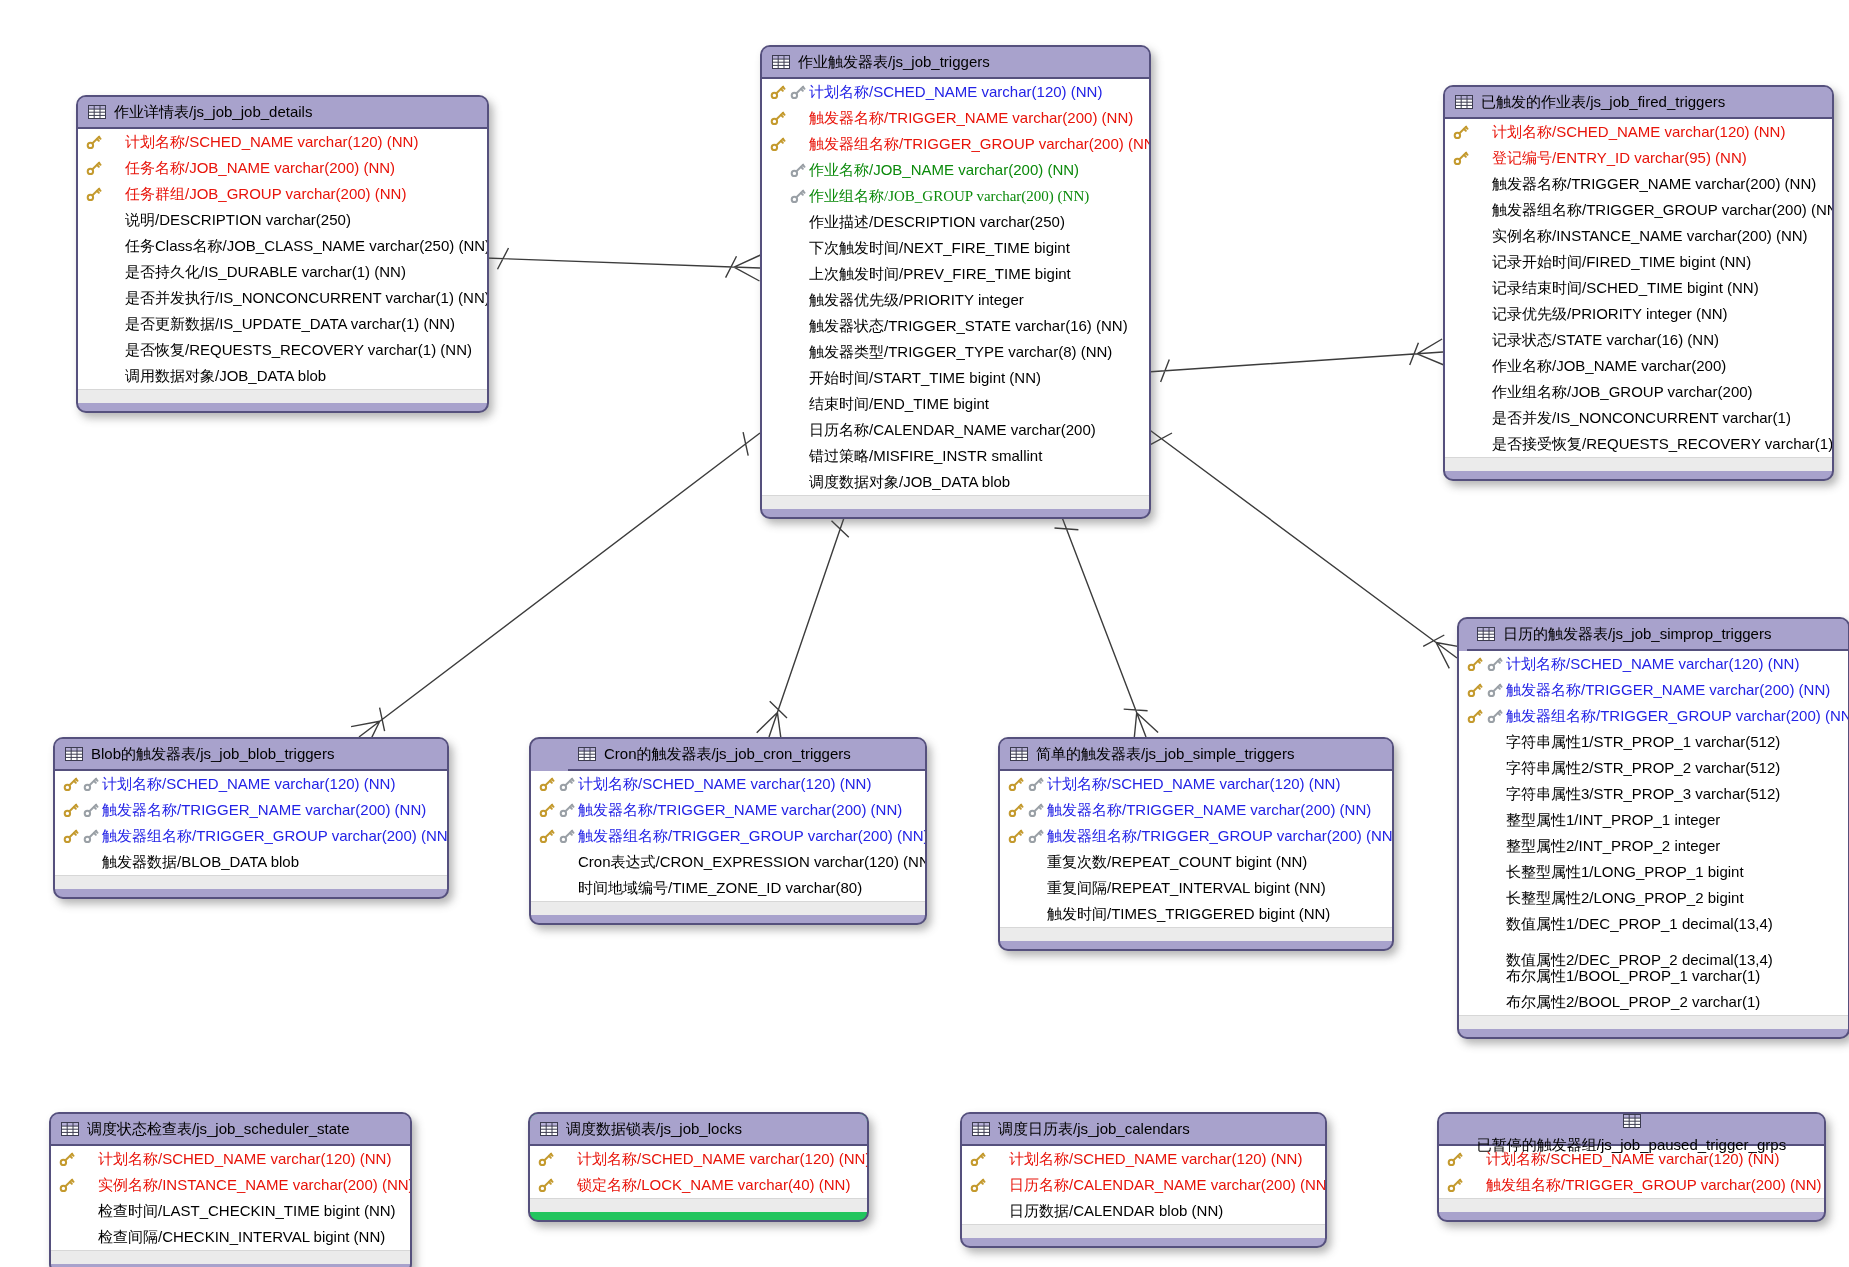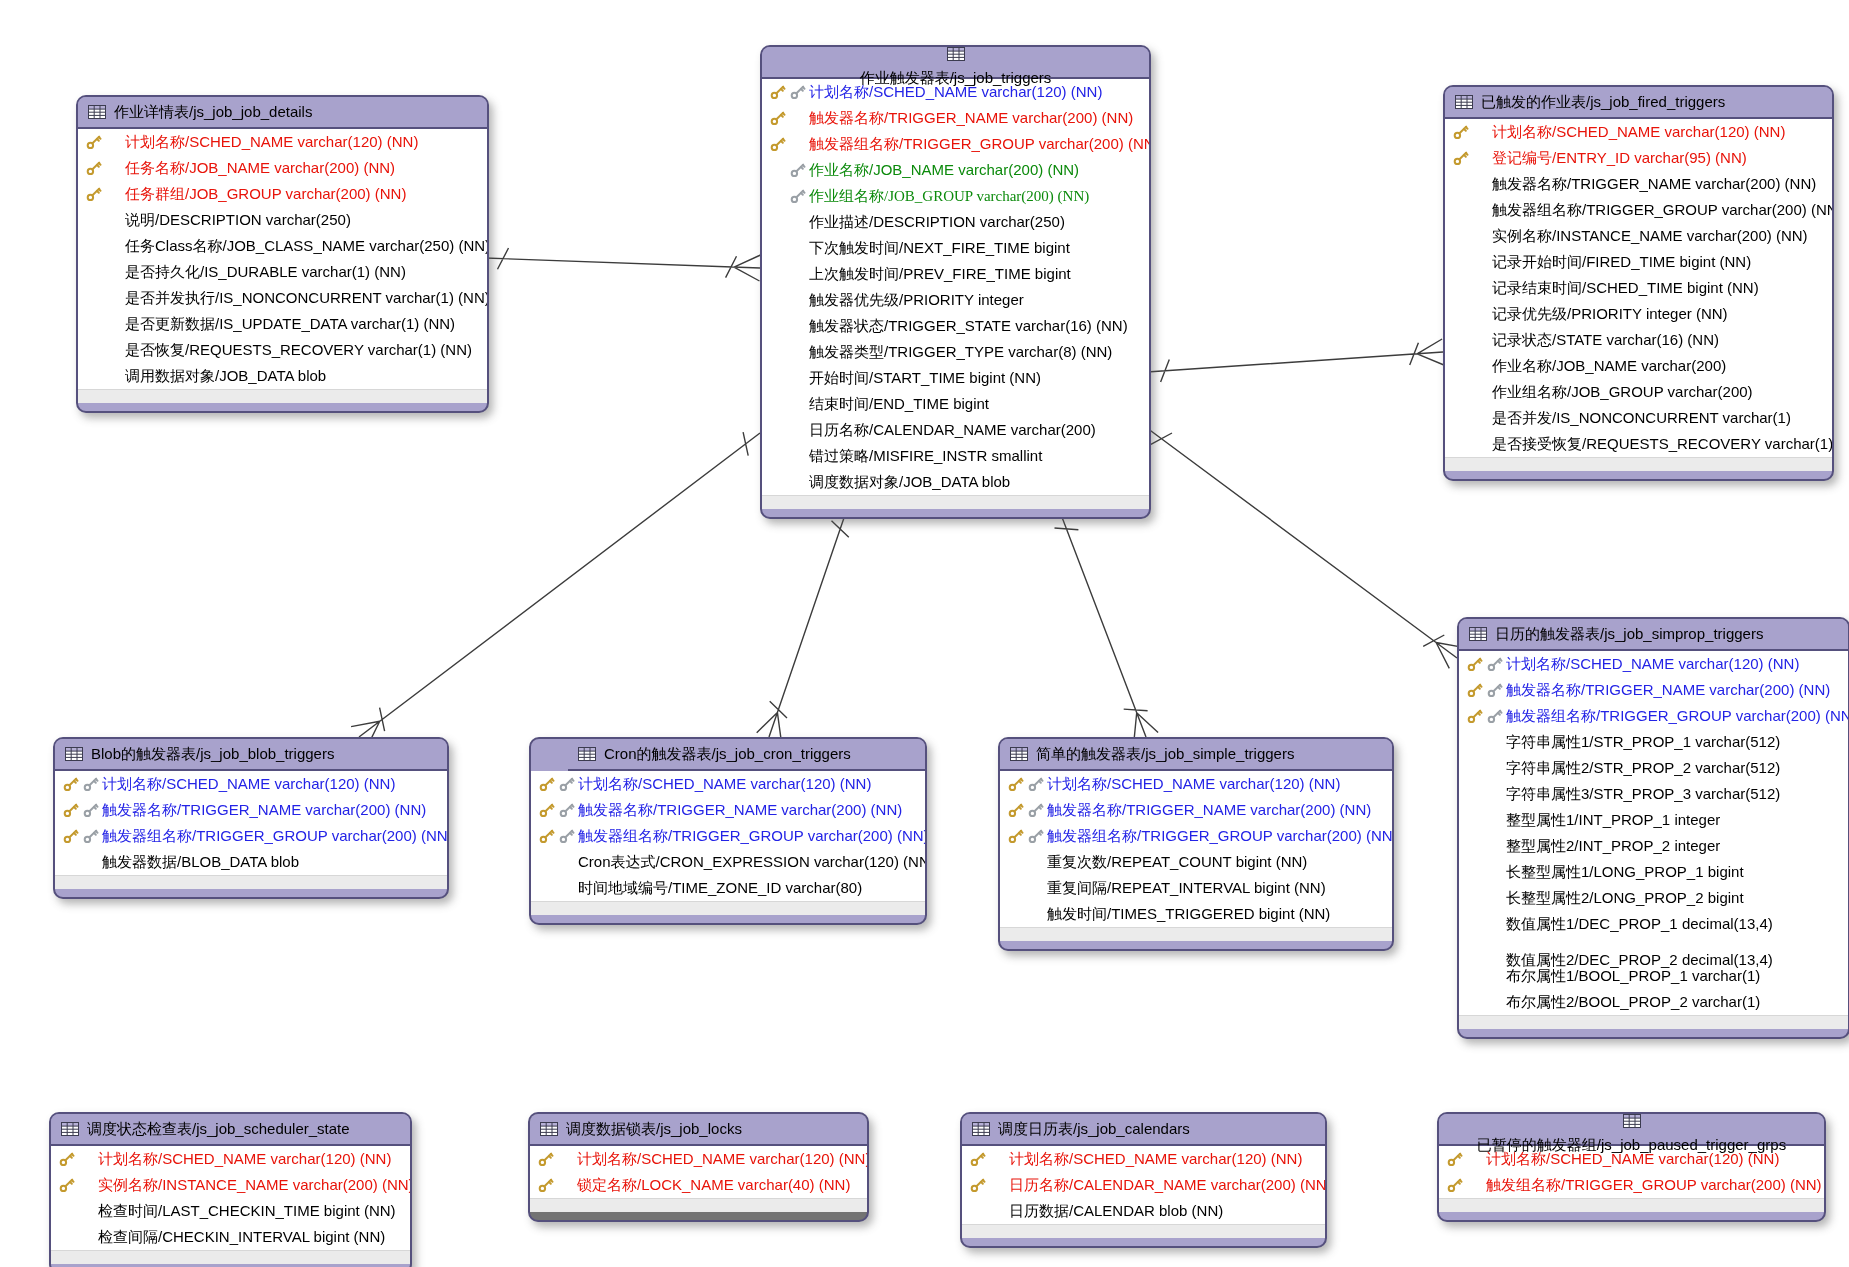--- a/index.html
+++ b/index.html
@@ -126,21 +126,21 @@
         </div>
         <div class="row">
           <span class="ic1"></span>
           <span class="ic2"></span>
           <span class="txt" style="color: rgb(0, 0, 0);">调用数据对象/JOB_DATA blob</span>
         </div>
       </div>
       <div class="ft" style="background: rgb(235, 235, 235);"></div>
     </div>
     <div class="tbl" style="left: 760px; top: 45px; width: 387px; background: rgb(168, 162, 204); border-color: rgb(85, 80, 125);">
-      <div class="hd" style="border-bottom-color: rgb(85, 80, 125); flex-direction: column;">
+      <div class="hd" style="border-bottom-color: rgb(85, 80, 125);">
         <span>
           <svg width="18" height="14" viewBox="0 0 18 14">
             <rect x="0.5" y="0.5" width="17" height="13" fill="#ffffff" stroke="#3c3c50"></rect>
             <rect x="0.5" y="0.5" width="17" height="3.6" fill="#b6b0d6" stroke="#3c3c50"></rect>
             <path d="M6.2 0.5 V13.5 M12 0.5 V13.5 M0.5 7.2 H17.5 M0.5 10.4 H17.5" stroke="#3c3c50" fill="none"></path>
           </svg>
         </span>
         <span class="htitle">作业触发器表/js_job_triggers</span>
       </div>
       <div class="bd">
@@ -373,21 +373,21 @@
         </div>
         <div class="row">
           <span class="ic1"></span>
           <span class="ic2"></span>
           <span class="txt" style="color: #000000;">是否接受恢复/REQUESTS_RECOVERY varchar(1)</span>
         </div>
       </div>
       <div class="ft" style="background: rgb(235, 235, 235);"></div>
     </div>
     <div class="tbl" style="left: 1457px; top: 617px; width: 389px; background: rgb(168, 162, 204); border-color: rgb(85, 80, 125);">
-      <div class="hd" style="border-bottom-color: rgb(85, 80, 125);">
+      <div class="hd" style="border-bottom-color: rgb(85, 80, 125); margin-left: 8px;">
         <span>
           <svg width="18" height="14" viewBox="0 0 18 14">
             <rect x="0.5" y="0.5" width="17" height="13" fill="#ffffff" stroke="#3c3c50"></rect>
             <rect x="0.5" y="0.5" width="17" height="3.6" fill="#b6b0d6" stroke="#3c3c50"></rect>
             <path d="M6.2 0.5 V13.5 M12 0.5 V13.5 M0.5 7.2 H17.5 M0.5 10.4 H17.5" stroke="#3c3c50" fill="none"></path>
           </svg>
         </span>
         <span class="htitle">日历的触发器表/js_job_simprop_triggers</span>
       </div>
       <div class="bd">
@@ -846,21 +846,21 @@
           <span class="txt" style="color: rgb(0, 0, 0);">检查时间/LAST_CHECKIN_TIME bigint (NN)</span>
         </div>
         <div class="row">
           <span class="ic1"></span>
           <span class="ic2"></span>
           <span class="txt" style="color: rgb(0, 0, 0);">检查间隔/CHECKIN_INTERVAL bigint (NN)</span>
         </div>
       </div>
       <div class="ft" style="background: rgb(235, 235, 235);"></div>
     </div>
-    <div class="tbl" style="left: 528px; top: 1112px; width: 337px; background: #737373; border-color: rgb(85, 80, 125);">
+    <div class="tbl" style="left: 528px; top: 1112px; width: 337px; background: #22c55e; border-color: rgb(85, 80, 125);">
       <div class="hd" style="border-bottom-color: rgb(85, 80, 125);">
         <span>
           <svg width="18" height="14" viewBox="0 0 18 14">
             <rect x="0.5" y="0.5" width="17" height="13" fill="#ffffff" stroke="#3c3c50"></rect>
             <rect x="0.5" y="0.5" width="17" height="3.6" fill="#b6b0d6" stroke="#3c3c50"></rect>
             <path d="M6.2 0.5 V13.5 M12 0.5 V13.5 M0.5 7.2 H17.5 M0.5 10.4 H17.5" stroke="#3c3c50" fill="none"></path>
           </svg>
         </span>
         <span class="htitle">调度数据锁表/js_job_locks</span>
       </div>

